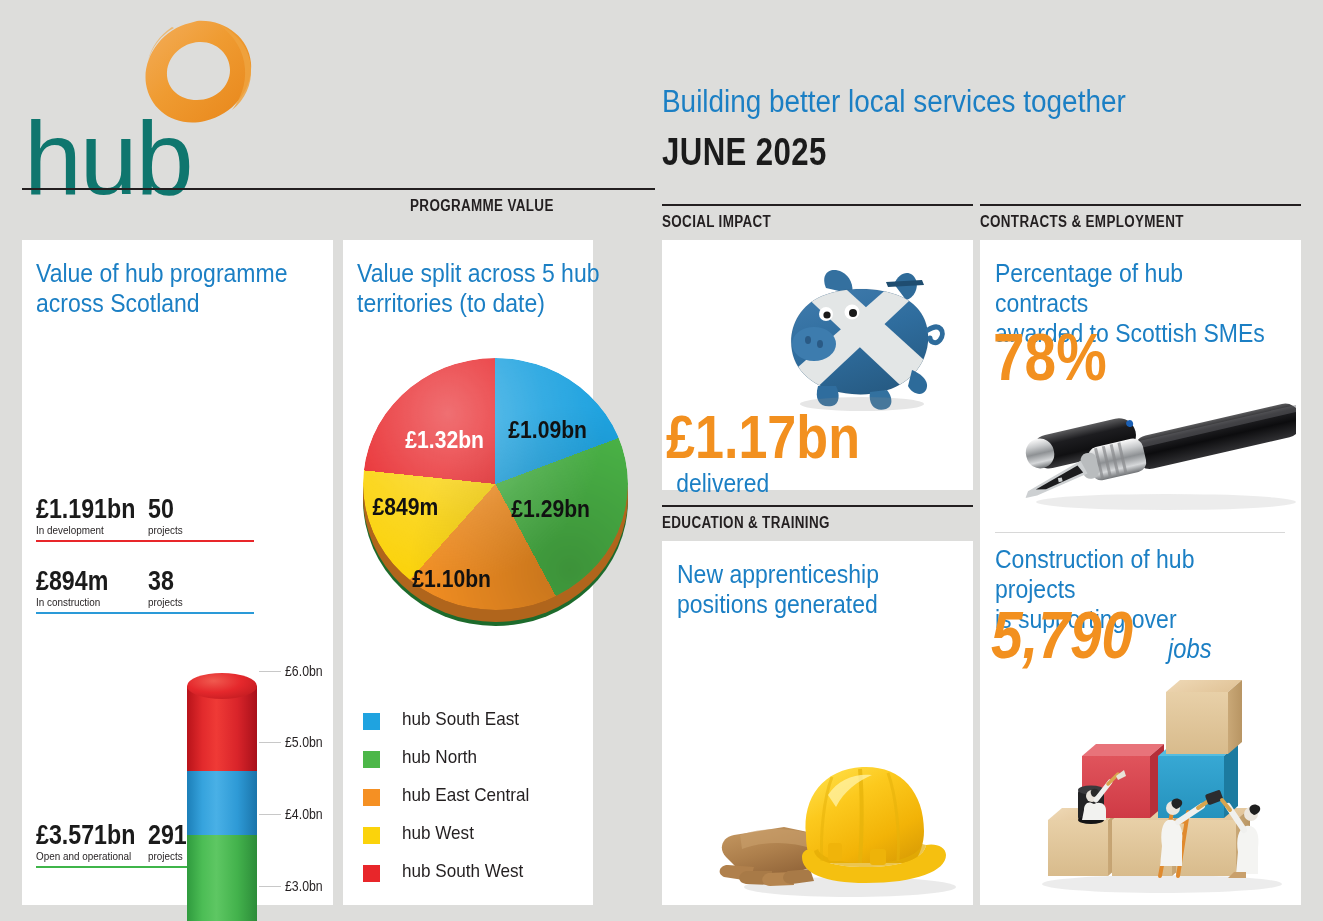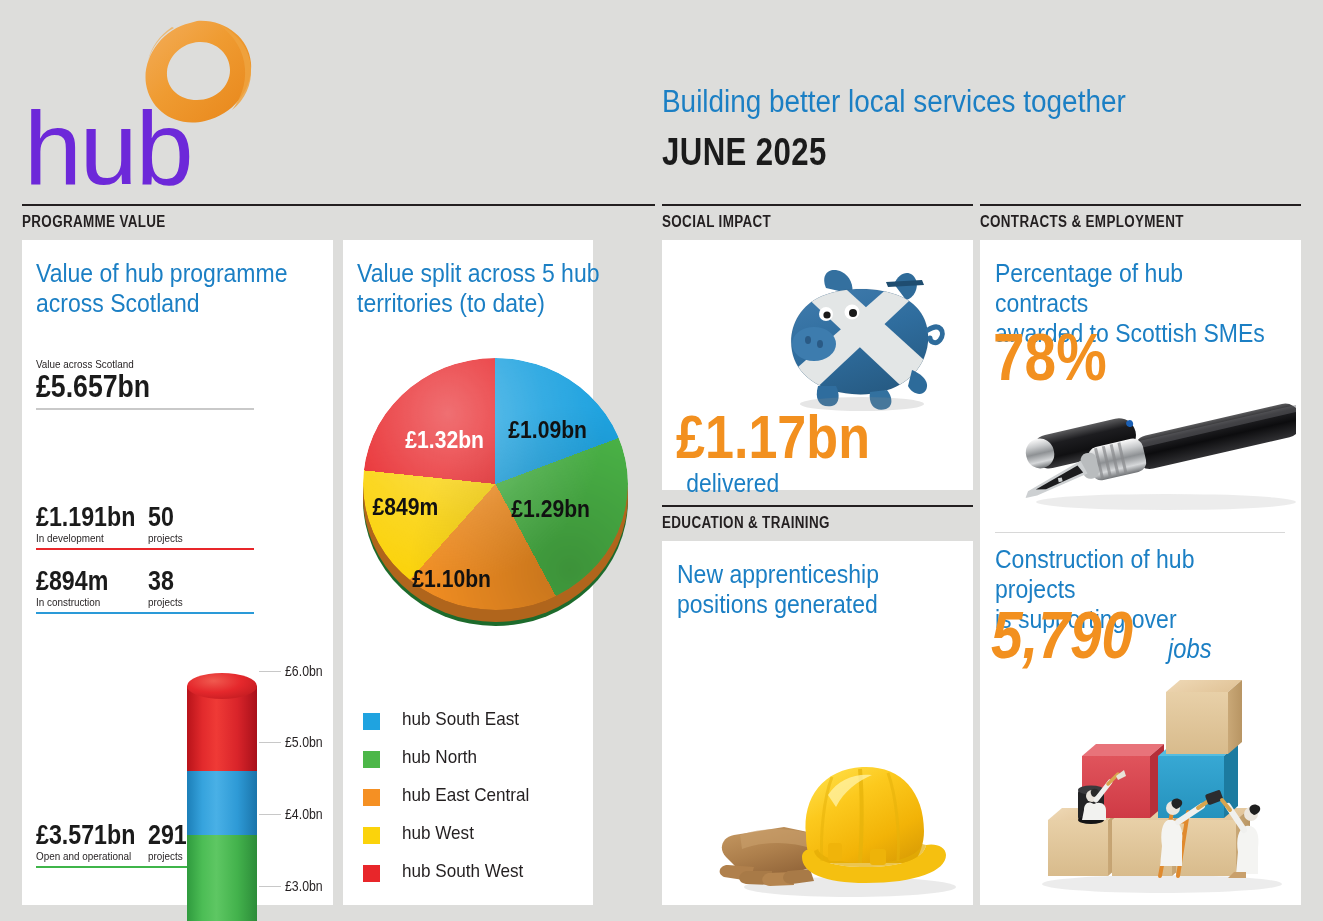--- a/index.html
+++ b/index.html
@@ -10,22 +10,22 @@
     position:relative;
     overflow:hidden;
   }
 
   
   #header { position:absolute; left:0; top:0; width:1323px; height:196px; }
 
   #logo-wrap { position:absolute; left:22px; top:14px; width:290px; height:170px; }
   #logo-ring { position:absolute; left:120px; top:4px; width:112px; height:108px; }
   #logo-word {
-    position:absolute; left:2px; top:82px;
-    font-size:104px; line-height:104px; font-weight:400; color:#6d28d9;
+    position:absolute; left:2px; top:92px;
+    font-size:104px; line-height:104px; font-weight:400; color:#0f766e;
     font-family:"Liberation Sans", sans-serif;
     letter-spacing:-2px;
   }
 
   #tagline {
     position:absolute; left:662px; top:84px;
     font-size:31px; line-height:36px; color:#1b7fc4; font-weight:400;
     font-family:"Liberation Sans Narrow","Liberation Sans",sans-serif;
     transform:scaleX(.90); transform-origin:left center;
     white-space:nowrap;
@@ -158,21 +158,21 @@
       <path d="M76 6 C95 14 108 31 109 50 C110 66 103 82 90 92 C99 80 104 66 103 51 C102 33 92 17 76 6 Z" fill="#efa33f" opacity=".85"></path>
       <path d="M30 9 C18 17 9 29 6 43 C10 29 19 17 32 10 Z" fill="#f0a94a" opacity=".7"></path>
     </svg>
     <div id="logo-word">hub</div>
   </div>
 
   <div id="tagline">Building better local services together</div>
   <div id="month">JUNE 2025</div>
 </div>
 
-<div class="sec-head" style="left:22px; top:204px; width:633px;">
+<div class="sec-head" style="left:22px; top:188px; width:633px;text-align:right;">
   <div class="rule"></div>
   <div class="lbl">PROGRAMME VALUE</div>
 </div>
 <div class="sec-head" style="left:662px; top:204px; width:311px;">
   <div class="rule"></div>
   <div class="lbl">SOCIAL IMPACT</div>
 </div>
 <div class="sec-head" style="left:980px; top:204px; width:321px;">
   <div class="rule"></div>
   <div class="lbl">CONTRACTS &amp; EMPLOYMENT</div>
@@ -180,27 +180,22 @@
 <div class="sec-head" style="left:662px; top:505px; width:311px;">
   <div class="rule"></div>
   <div class="lbl">EDUCATION &amp; TRAINING</div>
 </div>
 
 <div class="card" style="left:22px; top:240px; width:311px; height:665px;">
 
   <div class="card-title" style="position:absolute; left:14px; top:18px; width:290px;">Value of hub programme
 across Scotland</div>
 
-  <div class="stat-block" style="left:14px; top:118px;">
-    <div class="small-cap">Value across Scotland</div>
-    <div class="big" style="font-size:31px; line-height:34px;">£5.657bn</div>
-    <div class="under" style="background:#c9c9c9;"></div>
-  </div>
-
-  <div class="stat-block" style="left:14px; top:254px;margin-top:8px;">
+
+  <div class="stat-block" style="left:14px; top:254px;">
     <div class="stat-row">
       <div class="stat-col-a">
         <div class="big">£1.191bn</div>
         <div class="small-cap">In development</div>
       </div>
       <div class="stat-col-b">
         <div class="big">50</div>
         <div class="small-cap">projects</div>
       </div>
     </div>
@@ -355,21 +350,21 @@
     <path d="M112 30 L148 28 L150 33 L114 35 Z" fill="#1f4d70"></path>
 
     <path d="M44 134 C40 148 46 156 58 154 C66 152 66 142 62 134 Z" fill="#2f6d9e"></path>
     <path d="M96 140 C94 154 102 160 112 157 C120 154 118 144 113 138 Z" fill="#33719f"></path>
     <path d="M138 118 C148 122 156 130 152 138 C148 145 138 142 134 134 Z" fill="#2d6b9a"></path>
 
     <path d="M154 78 C166 70 172 80 166 88 C162 93 156 90 156 86" fill="none" stroke="#2e6c9c" stroke-width="5" stroke-linecap="round"></path>
     <ellipse cx="88" cy="152" rx="62" ry="7" fill="rgba(140,140,140,.22)"></ellipse>
   </svg>
 
-  <div style="position:absolute; left:14px; top:166px;">
+  <div style="position:absolute; left:4px; top:166px;">
     <span class="bignum" style="font-size:62px; line-height:62px; transform:scaleX(.84);">£1.17bn</span>
     <span class="bigsuffix" style="font-size:26px; transform:scaleX(.88); margin-left:4px;">delivered</span>
   </div>
 </div>
 
 <div class="card" style="left:662px; top:541px; width:311px; height:364px;">
 
   <div class="card-title" style="position:absolute; left:15px; top:18px; width:292px;">New apprenticeship
 positions generated</div>
 

